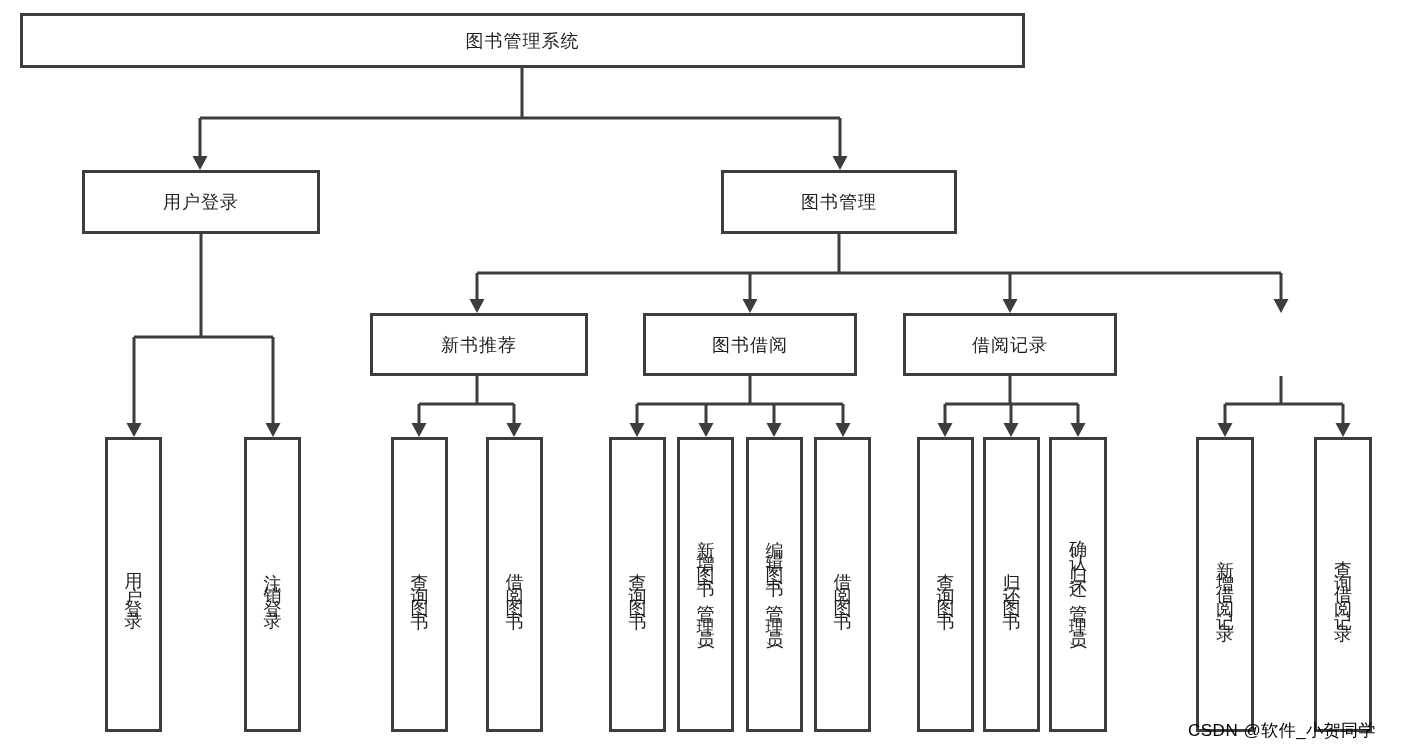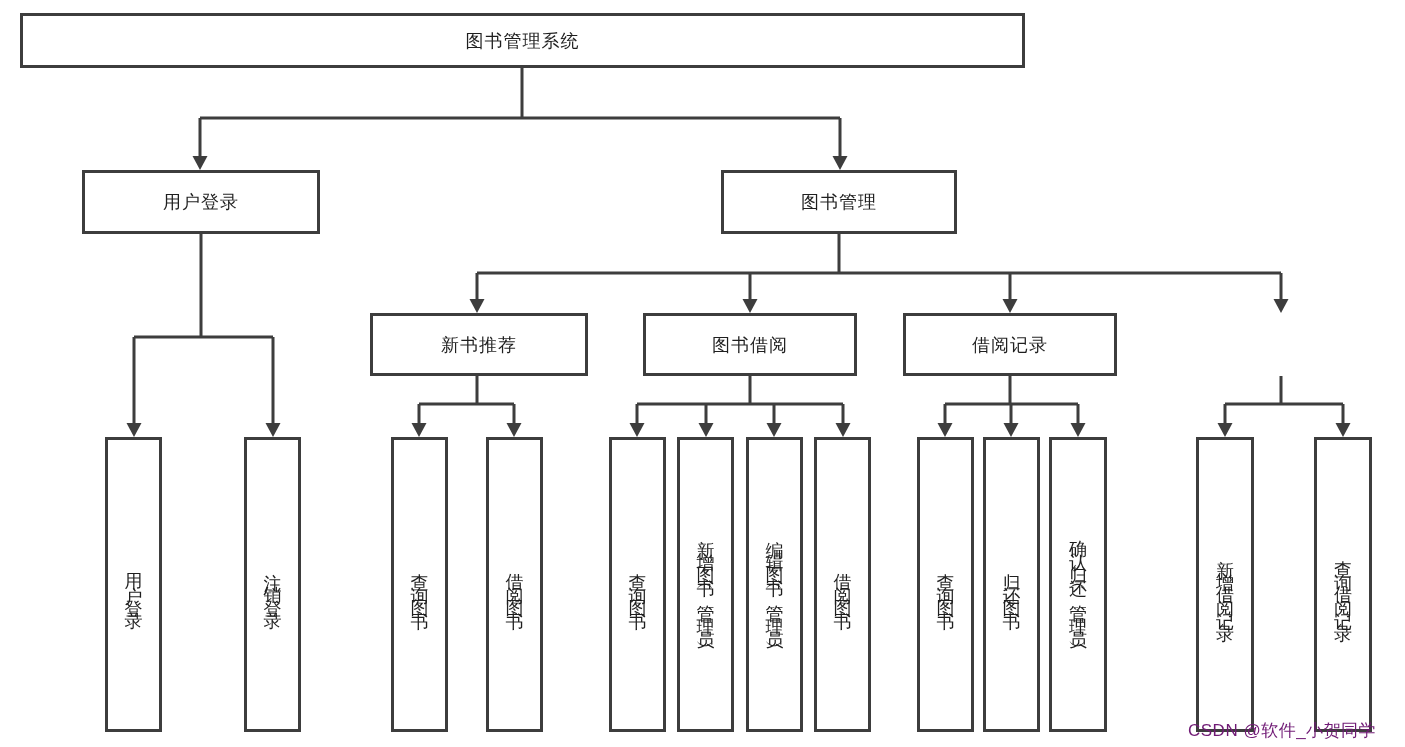--- a/index.html
+++ b/index.html
@@ -78,21 +78,21 @@
   .lf-cb-return  { left: 983px; }
   .lf-cb-confirm { left: 1049px; width: 58px; }
   .lf-br-add     { left: 1196px; width: 58px; }
   .lf-br-query   { left: 1314px; width: 58px; }
   .watermark {
     position: absolute;
     left: 1188px;
     top: 719px;
     font-size: 17px;
     letter-spacing: 0.5px;
-    color: #701a75;
+    color: #000000;
     z-index: 5;
     white-space: nowrap;
   }
 </style>
 </head>
 <body>
 
 <div class="canvas">
 
   <svg class="connectors" width="1405" height="747" viewBox="0 0 1405 747" xmlns="http://www.w3.org/2000/svg">

